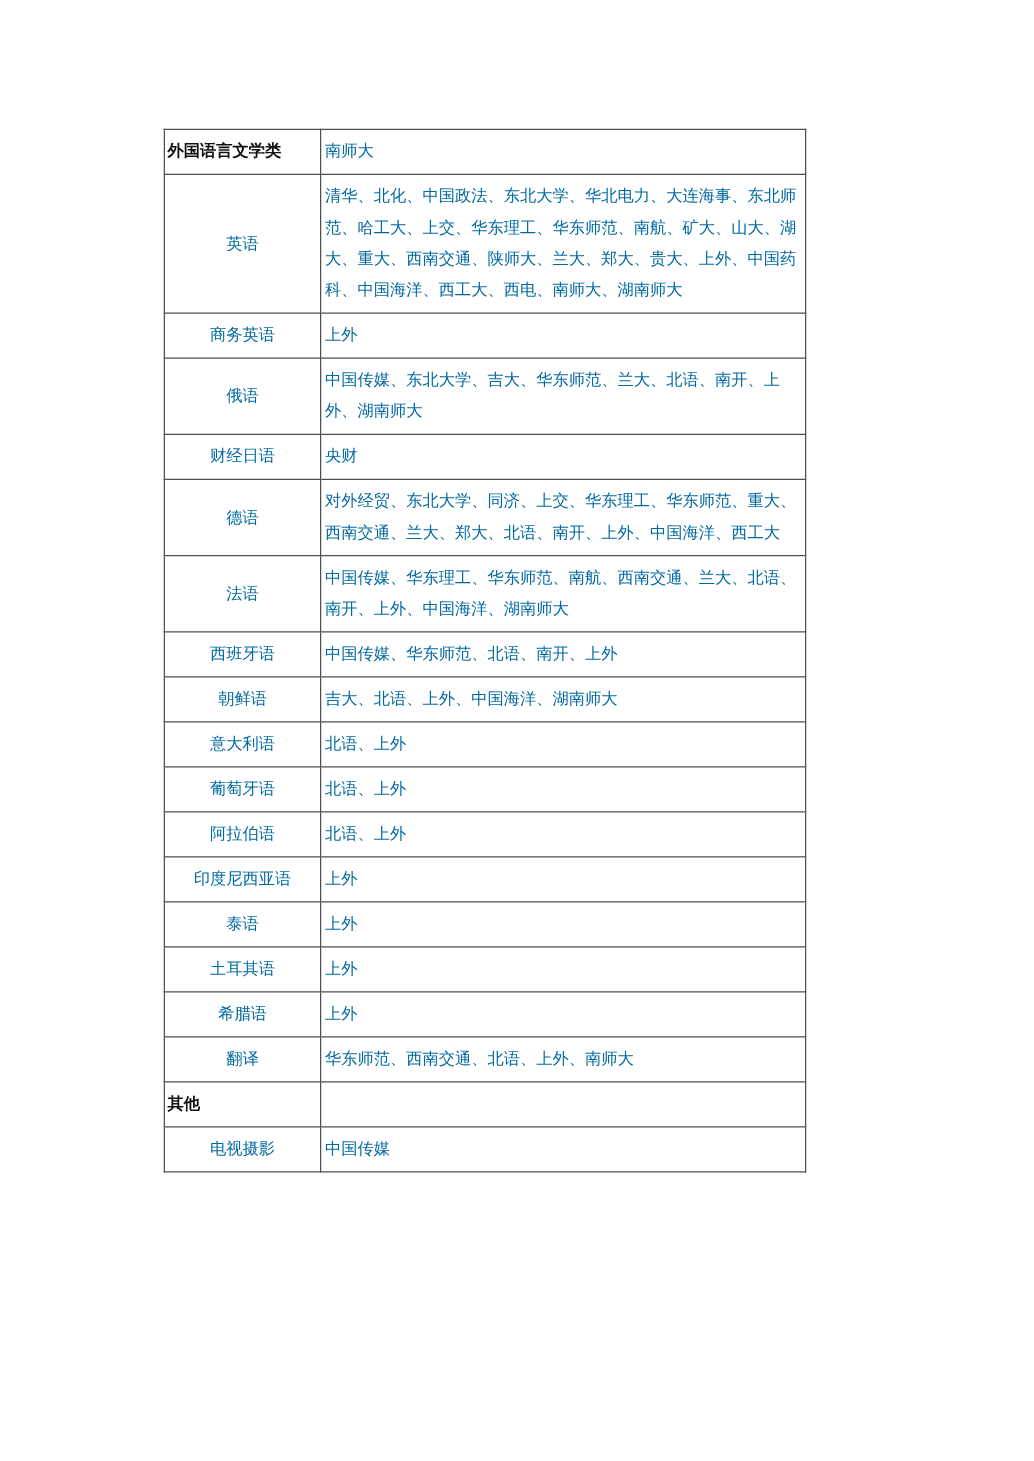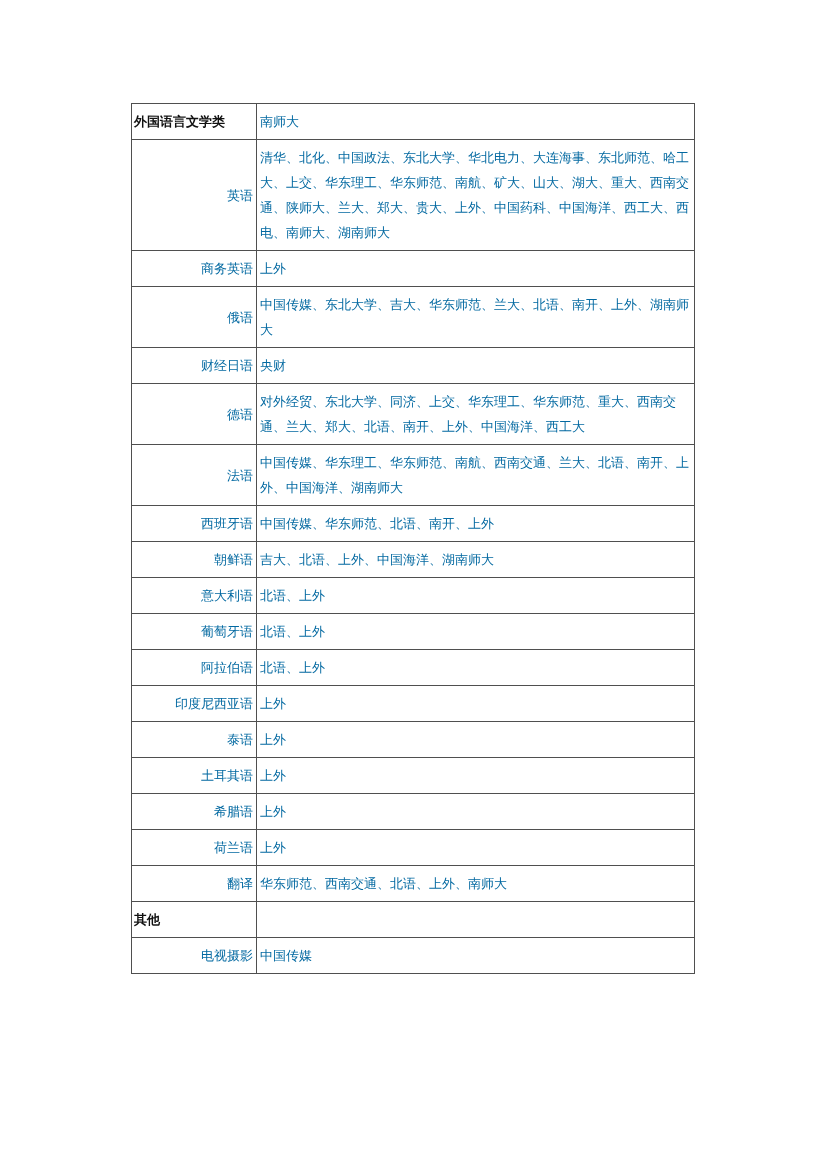--- a/index.html
+++ b/index.html
@@ -16,36 +16,36 @@
   }
   .doc-page {
     position: absolute;
     inset: 0;
     background: #ffffff;
   }
   table.doc-table {
     position: absolute;
     left: 131px;
     top: 103px;
-    width: 564px;
+    width: 514px;
     border-collapse: collapse;
     table-layout: fixed;
   }
   table.doc-table td {
     border: 1px solid #4f4f4f;
     font-size: 13px;
     color: #0369a1;
     line-height: 25px;
     padding: 5px 3px;
     vertical-align: middle;
     word-break: break-all;
   }
   td.label-cell {
     width: 119px;
-    text-align: right;
+    text-align: center;
   }
   td.value-cell {
     text-align: left;
   }
   tr.header-row td.label-cell {
     text-align: left;
     font-weight: bold;
     color: #111111;
     padding-left: 2px;
   }
@@ -196,28 +196,20 @@
 
   <tr>
     <td class="label-cell">
       <span>希腊语</span>
     </td>
     <td class="value-cell">
       <span>上外</span>
     </td>
   </tr>
 
-  <tr>
-    <td class="label-cell">
-      <span>荷兰语</span>
-    </td>
-    <td class="value-cell">
-      <span>上外</span>
-    </td>
-  </tr>
 
   <tr>
     <td class="label-cell">
       <span>翻译</span>
     </td>
     <td class="value-cell">
       <span>华东师范、西南交通、北语、上外、南师大</span>
     </td>
   </tr>
 

